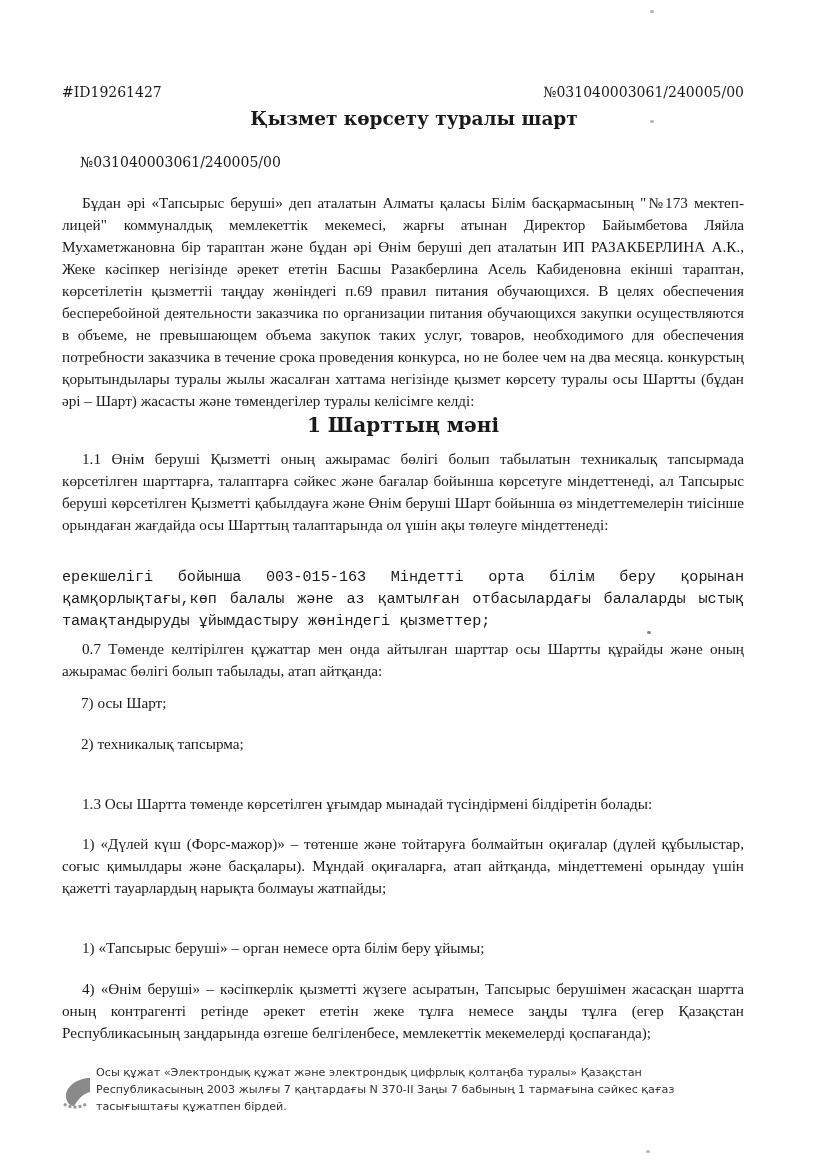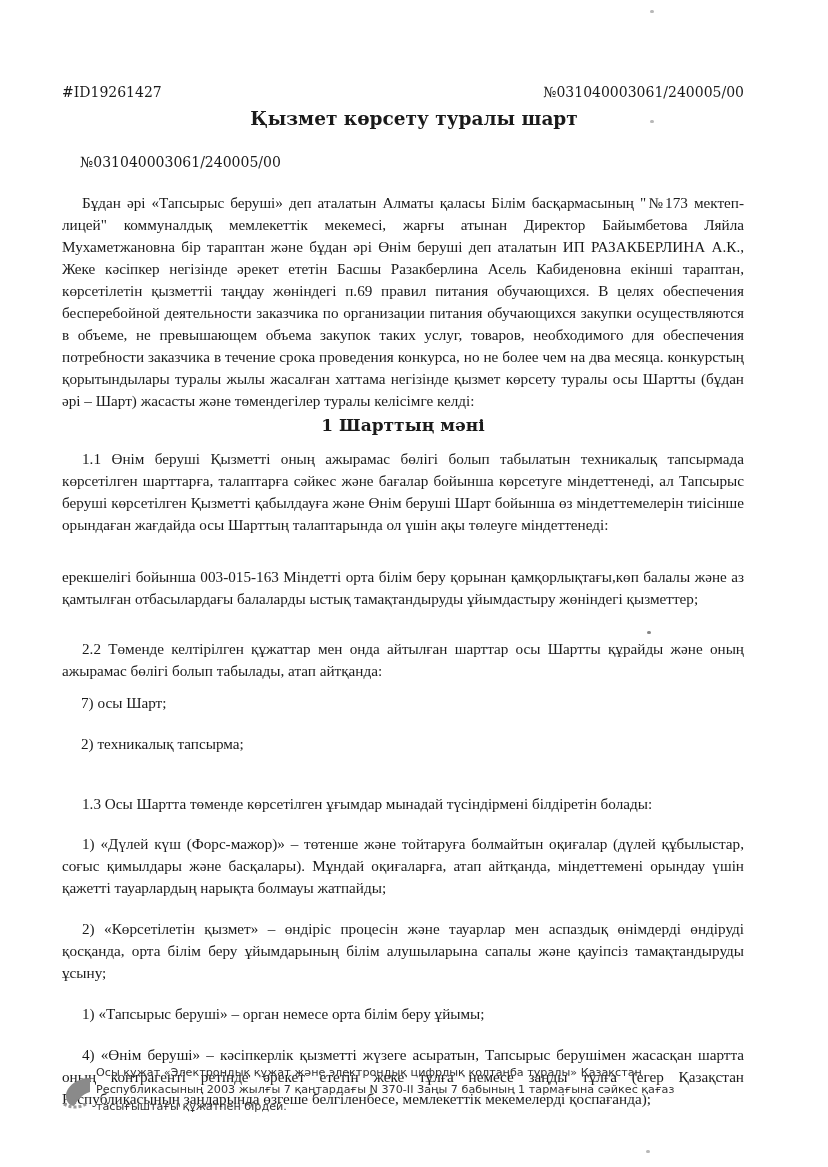--- a/index.html
+++ b/index.html
@@ -9,22 +9,22 @@
   }
   .page { position: absolute; left: 0; top: 0; width: 828px; height: 1167px; }
   .hdr-left { position: absolute; left: 62px; top: 84px; font-size: 14px; }
   .hdr-right { position: absolute; right: 84px; top: 84px; font-size: 14px; }
   .title { position: absolute; left: 0; width: 828px; top: 108px; text-align: center;
            font-size: 18.5px; font-weight: bold; font-family: "DejaVu Serif", serif; }
   .docnum { position: absolute; left: 80px; top: 154px; font-size: 14px; }
   .body { position: absolute; left: 62px; width: 682px; font-size: 14.2px; line-height: 22px;
           text-align: justify; font-family: "Liberation Serif", "DejaVu Serif", serif; font-size: 15.2px; }
   .p { margin: 0; text-indent: 20px; }
-  .noind { text-indent: 0; }
-  .center-b { text-align: center; font-weight: bold; text-indent: 0; font-family: "DejaVu Serif", serif; font-size: 17px; }
+  .noind { text-indent: 0; font-family: Liberation Mono, monospace; }
+  .center-b { text-align: center; font-weight: bold; text-indent: 0; font-family: "DejaVu Serif", serif; font-size: 20px; }
   .li { margin: 0; padding-left: 19px; }
   .sp { height: 19px; }
   .stamp { position: absolute; left: 60px; top: 1074px; width: 36px; height: 36px; }
   .footer-note { position: absolute; left: 96px; top: 1064px; width: 590px; font-family: "DejaVu Sans", sans-serif;
                  font-size: 11.2px; line-height: 17px; color: #333; }
   .speck { position: absolute; width: 4px; height: 3px; background: #888; border-radius: 2px; opacity: 0.6; }
 </style>
 </head>
 <body>
 
@@ -44,36 +44,35 @@
 
   <div class="body" style="top:448px;">
     <p class="p">1.1 Өнім беруші Қызметті оның ажырамас бөлігі болып табылатын техникалық тапсырмада көрсетілген шарттарға, талаптарға сәйкес және бағалар бойынша көрсетуге міндеттенеді, ал Тапсырыс беруші көрсетілген Қызметті қабылдауға және Өнім беруші Шарт бойынша өз міндеттемелерін тиісінше орындаған жағдайда осы Шарттың талаптарында ол үшін ақы төлеуге міндеттенеді:</p>
   </div>
 
   <div class="body" style="top:566px;">
     <p class="p noind">ерекшелігі бойынша 003-015-163 Міндетті орта білім беру қорынан қамқорлықтағы,көп балалы және аз қамтылған отбасылардағы балаларды ыстық тамақтандыруды ұйымдастыру жөніндегі қызметтер;</p>
   </div>
 
   <div class="body" style="top:638px;">
-    <p class="p">2.2 Төменде келтірілген құжаттар мен онда айтылған шарттар осы Шартты құрайды және оның ажырамас бөлігі болып табылады, атап айтқанда:</p>
+    <p class="p">0.7 Төменде келтірілген құжаттар мен онда айтылған шарттар осы Шартты құрайды және оның ажырамас бөлігі болып табылады, атап айтқанда:</p>
   </div>
 
   <div class="body" style="top:692px;">
     <p class="li">7) осы Шарт;</p>
     <div class="sp"></div>
     <p class="li">2) техникалық тапсырма;</p>
     <div class="sp"></div>
     <div class="sp"></div>
     <p class="p">1.3 Осы Шартта төменде көрсетілген ұғымдар мынадай түсіндірмені білдіретін болады:</p>
   </div>
 
   <div class="body" style="top:833px;">
     <p class="p">1) «Дүлей күш (Форс-мажор)» – төтенше және тойтаруға болмайтын оқиғалар (дүлей құбылыстар, соғыс қимылдары және басқалары). Мұндай оқиғаларға, атап айтқанда, міндеттемені орындау үшін қажетті тауарлардың нарықта болмауы жатпайды;</p>
     <div class="sp"></div>
-    <p class="p">2) «Көрсетілетін қызмет» – өндіріс процесін және тауарлар мен аспаздық өнімдерді өндіруді қосқанда, орта білім беру ұйымдарының білім алушыларына сапалы және қауіпсіз тамақтандыруды ұсыну;</p>
     <div class="sp"></div>
     <p class="p">1) «Тапсырыс беруші» – орган немесе орта білім беру ұйымы;</p>
     <div class="sp"></div>
     <p class="p">4) «Өнім беруші» – кәсіпкерлік қызметті жүзеге асыратын, Тапсырыс берушімен жасасқан шартта оның контрагенті ретінде әрекет ететін жеке тұлға немесе заңды тұлға (егер Қазақстан Республикасының заңдарында өзгеше белгіленбесе, мемлекеттік мекемелерді қоспағанда);</p>
   </div>
 
   <svg class="stamp" viewBox="0 0 36 36">
     <path d="M30 4 C18 4 6 12 6 22 C6 28 10 32 14 32 C18 26 22 20 30 18 Z" fill="#8a8a8a"></path>
     <path d="M4 30 C10 34 20 34 26 30" stroke="#9a9a9a" stroke-width="3" fill="none" stroke-dasharray="3 2"></path>
   </svg>

